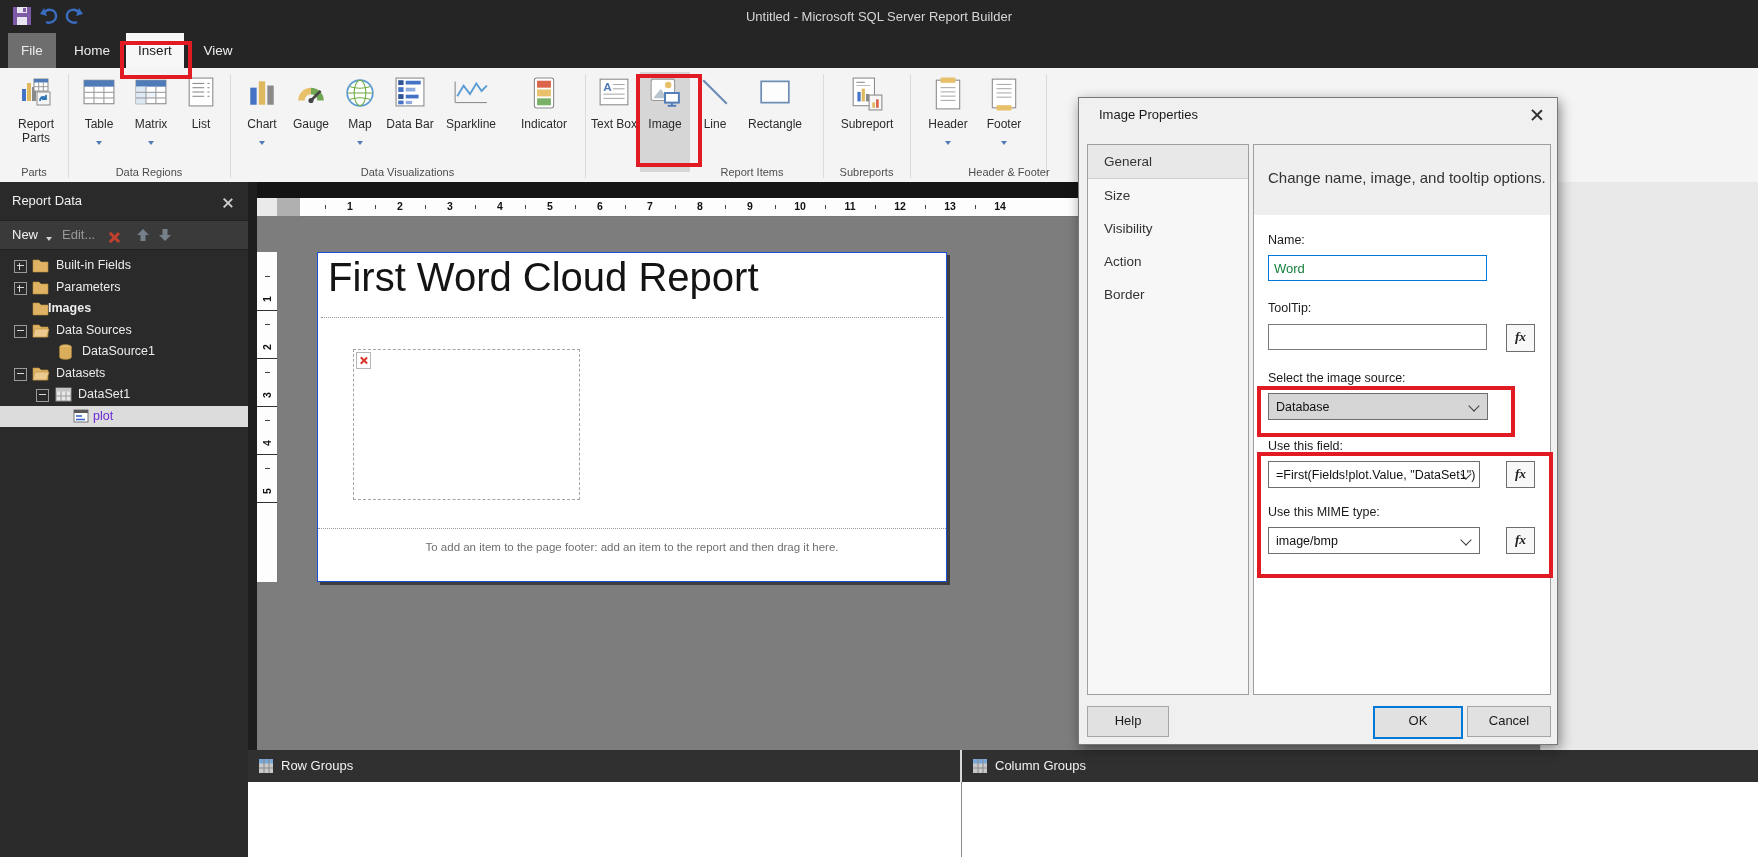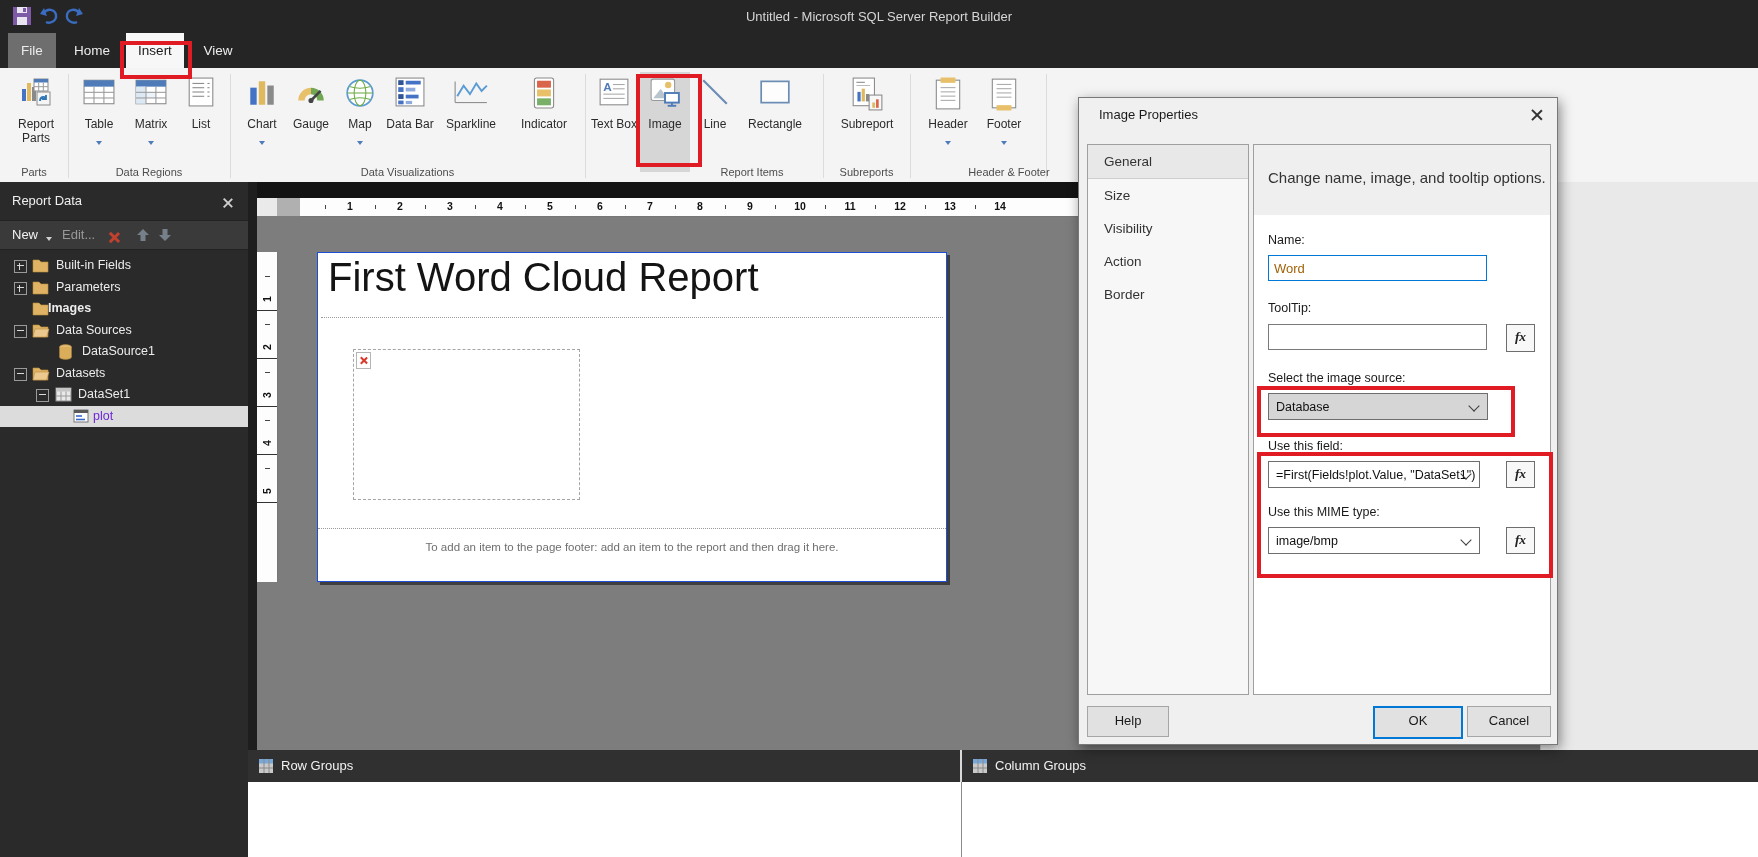--- a/index.html
+++ b/index.html
@@ -80,21 +80,21 @@
   .dlg-close{position:absolute;right:14px;top:10px;}
   .dlg-close .xicon::before,.dlg-close .xicon::after{background:#333;height:14px;}
   .navpanel{position:absolute;left:8px;top:46px;width:160px;height:549px;background:#f7f7f7;border:1px solid #9f9f9f;}
   .navitem{height:33px;line-height:33px;padding-left:16px;font-size:13.5px;color:#333;}
   .navitem.sel{background:#e8e8e8;border-bottom:1px solid #cfcfcf;}
   .content{position:absolute;left:174px;top:46px;width:296px;height:549px;background:#fff;border:1px solid #9f9f9f;}
   .band{position:absolute;left:0;top:0;width:100%;height:70px;background:#efefef;}
   .band-text{position:absolute;left:14px;top:24px;font-size:15px;color:#333;}
   .flabel{position:absolute;left:14px;font-size:12.5px;color:#1a1a1a;}
   .tinput{position:absolute;left:14px;width:212px;height:24px;border:1px solid #7a7a7a;font-size:13px;
-          padding:0 0 0 5px;font-family:"Liberation Sans",sans-serif;color:#a16207;}
+          padding:0 0 0 5px;font-family:"Liberation Sans",sans-serif;color:#15803d;}
   .tinput.focus{border:1px solid var(--blue,#0078d7);}
   .combo{position:absolute;left:14px;width:220px;height:27px;background:#fff;border:1px solid #6e6e6e;
          line-height:27px;padding-left:7px;font-size:12.5px;color:#111;box-sizing:border-box;}
   .combo.gray{background:#d6d6d6;}
   .chev{position:absolute;right:9px;top:8px;width:7px;height:7px;border-right:1.6px solid #3c3c3c;
         border-bottom:1.6px solid #3c3c3c;transform:rotate(45deg);}
   .fxbtn{position:absolute;left:252px;width:27px;height:26px;background:#f8f8f8;border:1px solid #6e6e6e;
          text-align:center;line-height:24px;font-family:"Liberation Serif",serif;font-style:italic;
          font-weight:bold;font-size:13.5px;color:#222;}
   .dbtn{position:absolute;height:29px;background:#e1e1e1;border:1px solid #a6a6a6;text-align:center;

